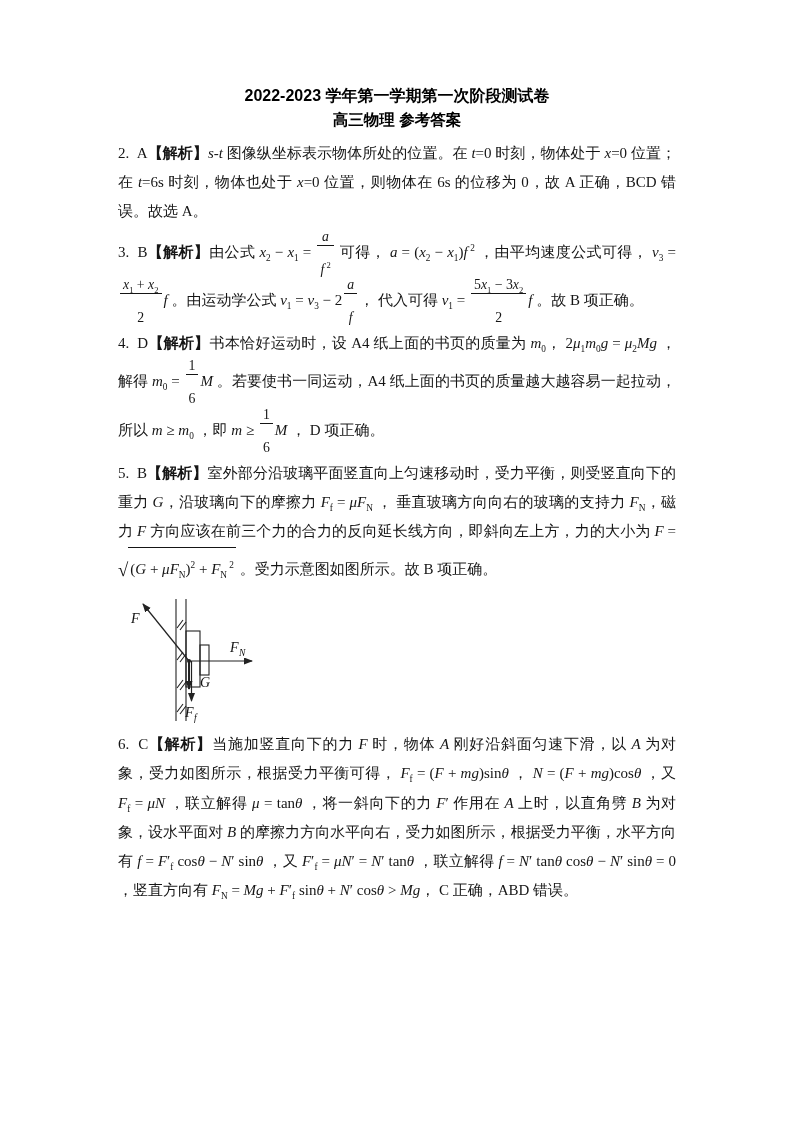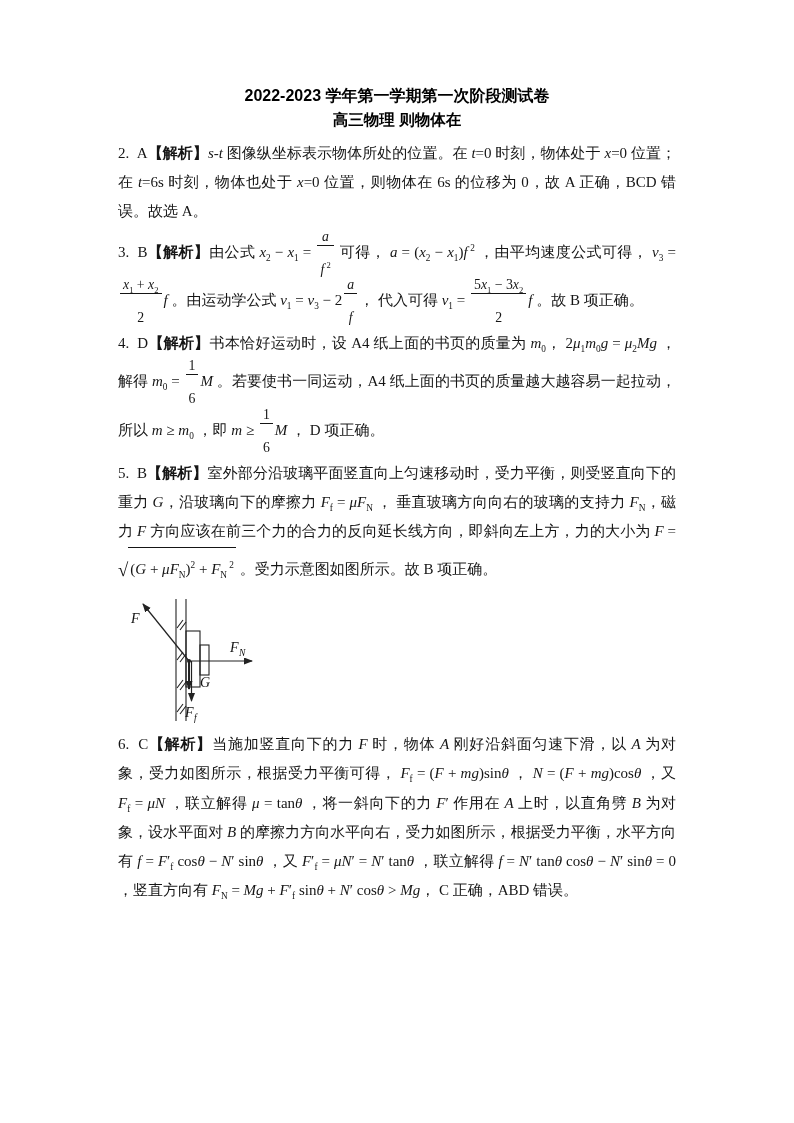--- a/index.html
+++ b/index.html
@@ -34,21 +34,21 @@
   .ms{font:italic 9.5px "Liberation Serif","DejaVu Serif",serif;fill:#111;}
   .mth{font:italic 12.5px "Liberation Serif","DejaVu Serif",serif;fill:#111;}
 </style>
 </head>
 <body>
 
 <div class="page">
   <div class="content">
 
     <div class="doc-title">2022-2023 学年第一学期第一次阶段测试卷</div>
-    <div class="doc-subtitle">高三物理 则物体在</div>
+    <div class="doc-subtitle">高三物理 参考答案</div>
 
     <div>
         <div class="item">2.&nbsp;&nbsp;A<b class="jx">【解析】</b><i>s</i>-<i>t</i> 图像纵坐标表示物体所处的位置。在 <i>t</i>=0 时刻，物体处于 <i>x</i>=0 位置；在 <i>t</i>=6s 时刻，物体也处于 <i>x</i>=0 位置，则物体在 6s 的位移为 0，故 A 正确，BCD 错误。故选 A。</div>
         <div class="item">3.&nbsp;&nbsp;B<b class="jx">【解析】</b>由公式 <i>x</i><sub>2</sub> − <i>x</i><sub>1</sub> = <span class="fr"><span class="nu"><i>a</i></span><span class="de"><i>f</i><sup> 2</sup></span></span> 可得， <i>a</i> = (<i>x</i><sub>2</sub> − <i>x</i><sub>1</sub>)<i>f</i><sup> 2</sup> ，由平均速度公式可得， <i>v</i><sub>3</sub> = <span class="fr"><span class="nu"><i>x</i><sub>1</sub> + <i>x</i><sub>2</sub></span><span class="de">2</span></span><i>f</i> 。由运动学公式 <i>v</i><sub>1</sub> = <i>v</i><sub>3</sub> − 2<span class="fr"><span class="nu"><i>a</i></span><span class="de"><i>f</i></span></span>， 代入可得 <i>v</i><sub>1</sub> = <span class="fr"><span class="nu">5<i>x</i><sub>1</sub> − 3<i>x</i><sub>2</sub></span><span class="de">2</span></span><i>f</i> 。故 B 项正确。</div>
         <div class="item">4.&nbsp;&nbsp;D<b class="jx">【解析】</b>书本恰好运动时，设 A4 纸上面的书页的质量为 <i>m</i><sub>0</sub>， 2<i>μ</i><sub>1</sub><i>m</i><sub>0</sub><i>g</i> = <i>μ</i><sub>2</sub><i>Mg</i> ， 解得 <i>m</i><sub>0</sub> = <span class="fr"><span class="nu">1</span><span class="de">6</span></span><i>M</i> 。若要使书一同运动，A4 纸上面的书页的质量越大越容易一起拉动，所以 <i>m</i> ≥ <i>m</i><sub>0</sub> ，即 <i>m</i> ≥ <span class="fr"><span class="nu">1</span><span class="de">6</span></span><i>M</i> ， D 项正确。</div>
         <div class="item">5.&nbsp;&nbsp;B<b class="jx">【解析】</b>室外部分沿玻璃平面竖直向上匀速移动时，受力平衡，则受竖直向下的重力 <i>G</i>，沿玻璃向下的摩擦力 <i>F</i><sub>f</sub> = <i>μF</i><sub>N</sub> ， 垂直玻璃方向向右的玻璃的支持力 <i>F</i><sub>N</sub>，磁力 <i>F</i> 方向应该在前三个力的合力的反向延长线方向，即斜向左上方，力的大小为 <i>F</i> = <span class="sq"><span class="rad">√</span><span class="ov">(<i>G</i> + <i>μF</i><sub>N</sub>)<sup>2</sup> + <i>F</i><sub>N</sub><sup> 2</sup></span></span> 。受力示意图如图所示。故 B 项正确。</div>
       </div>
 
     <div class="fig">
       <svg width="170" height="128" viewBox="0 0 170 128">

